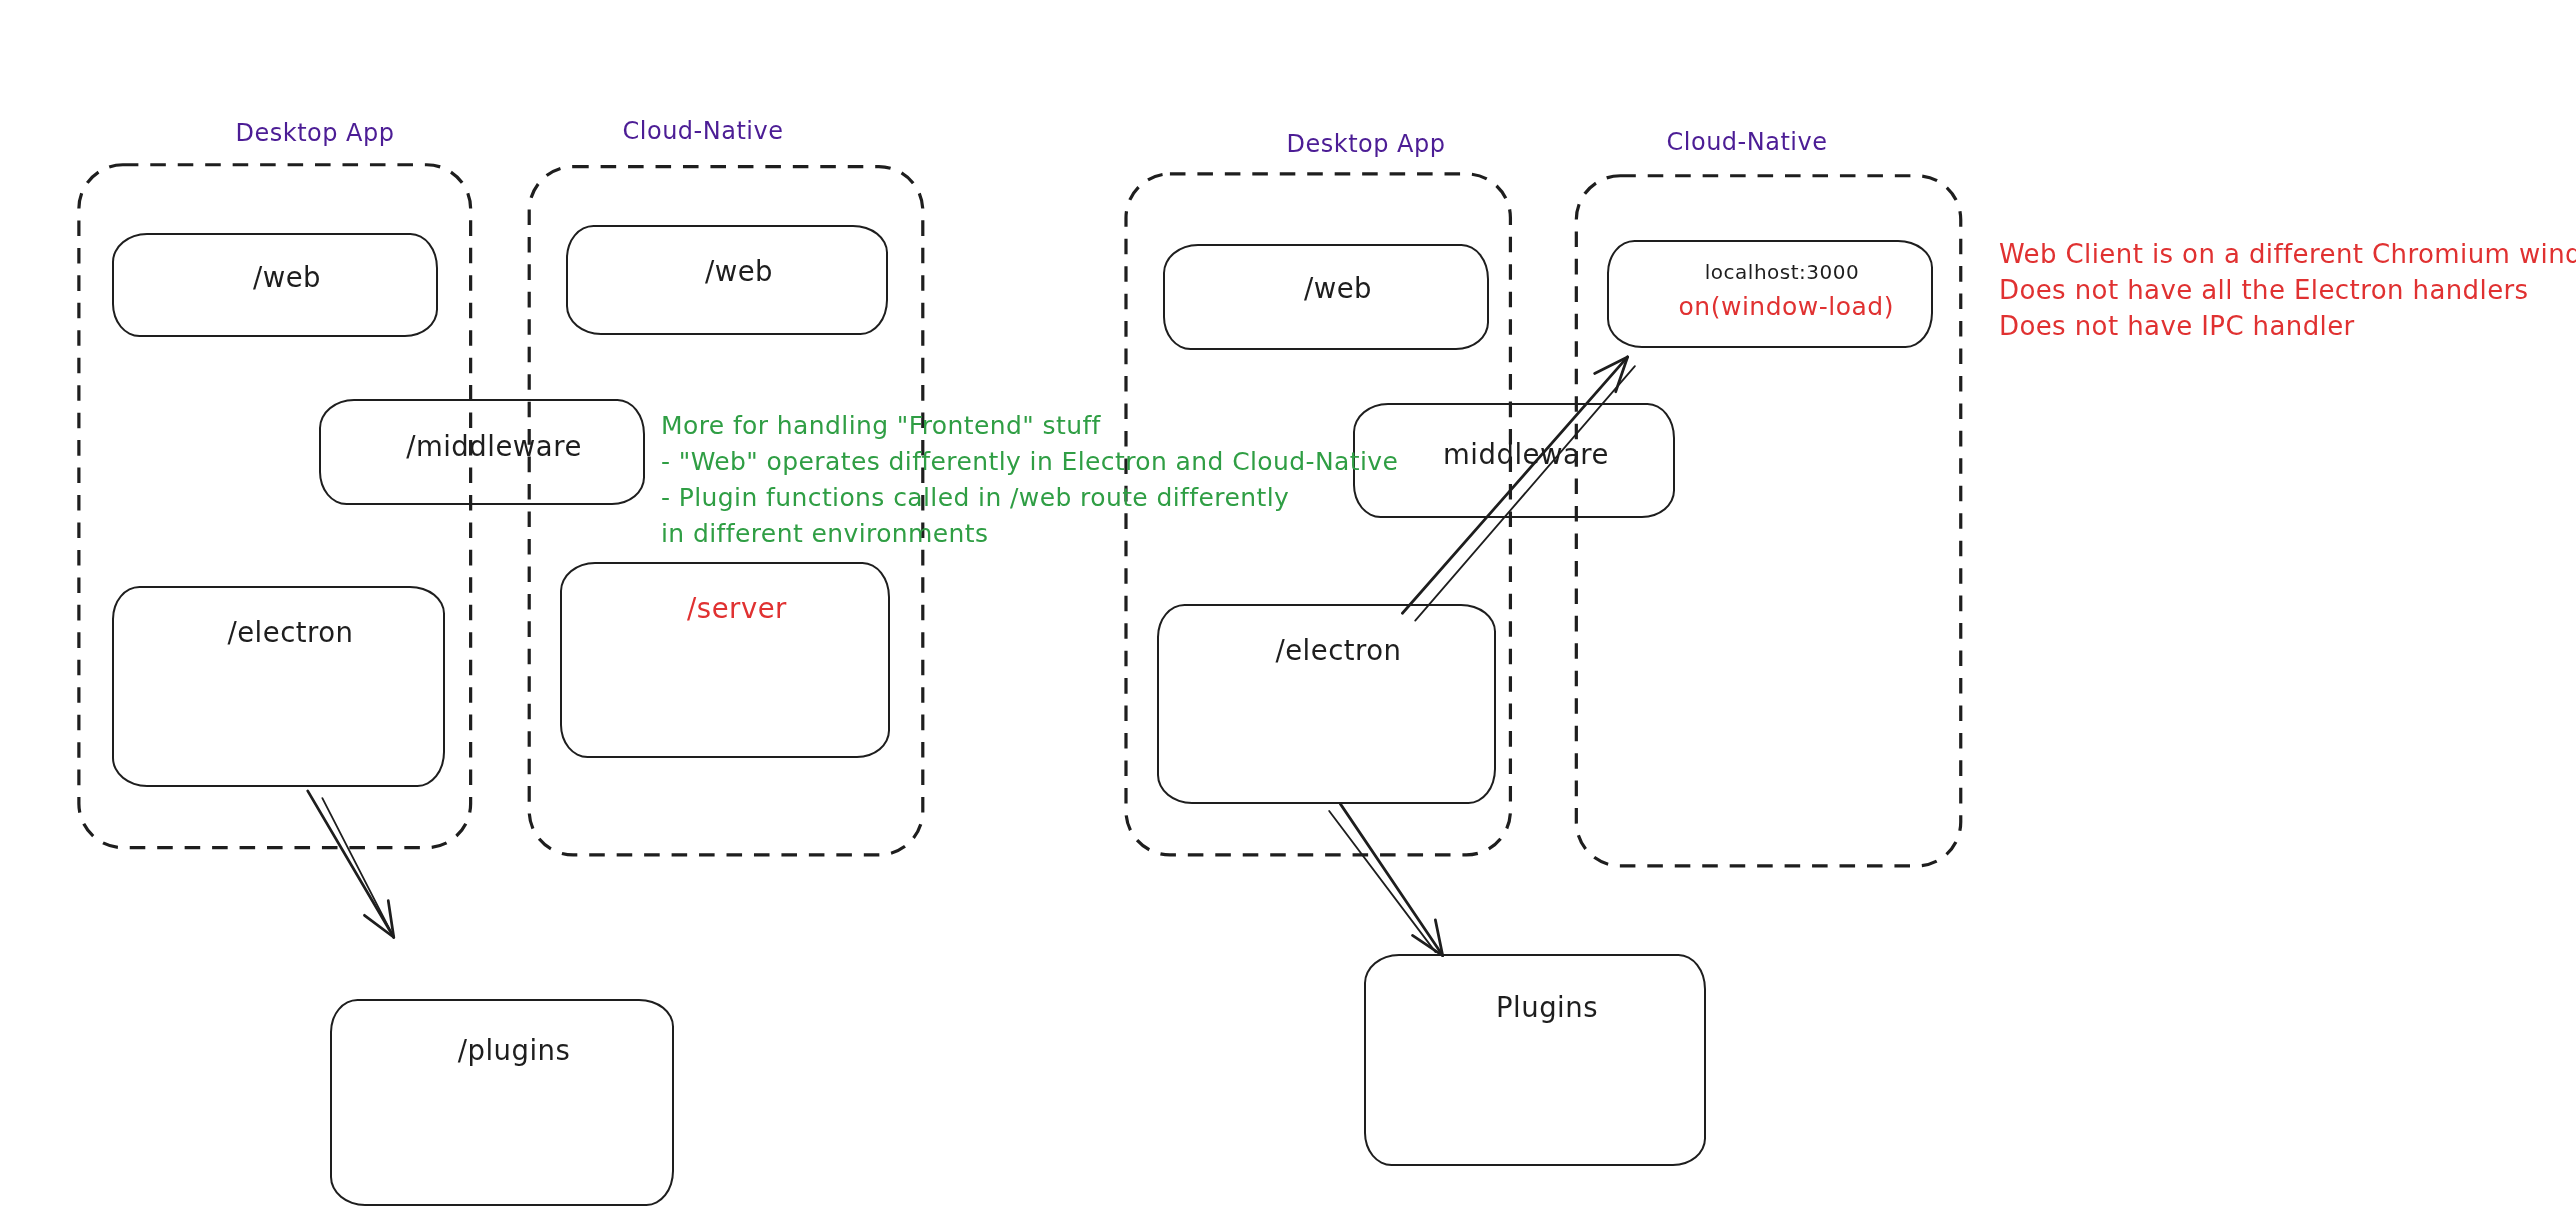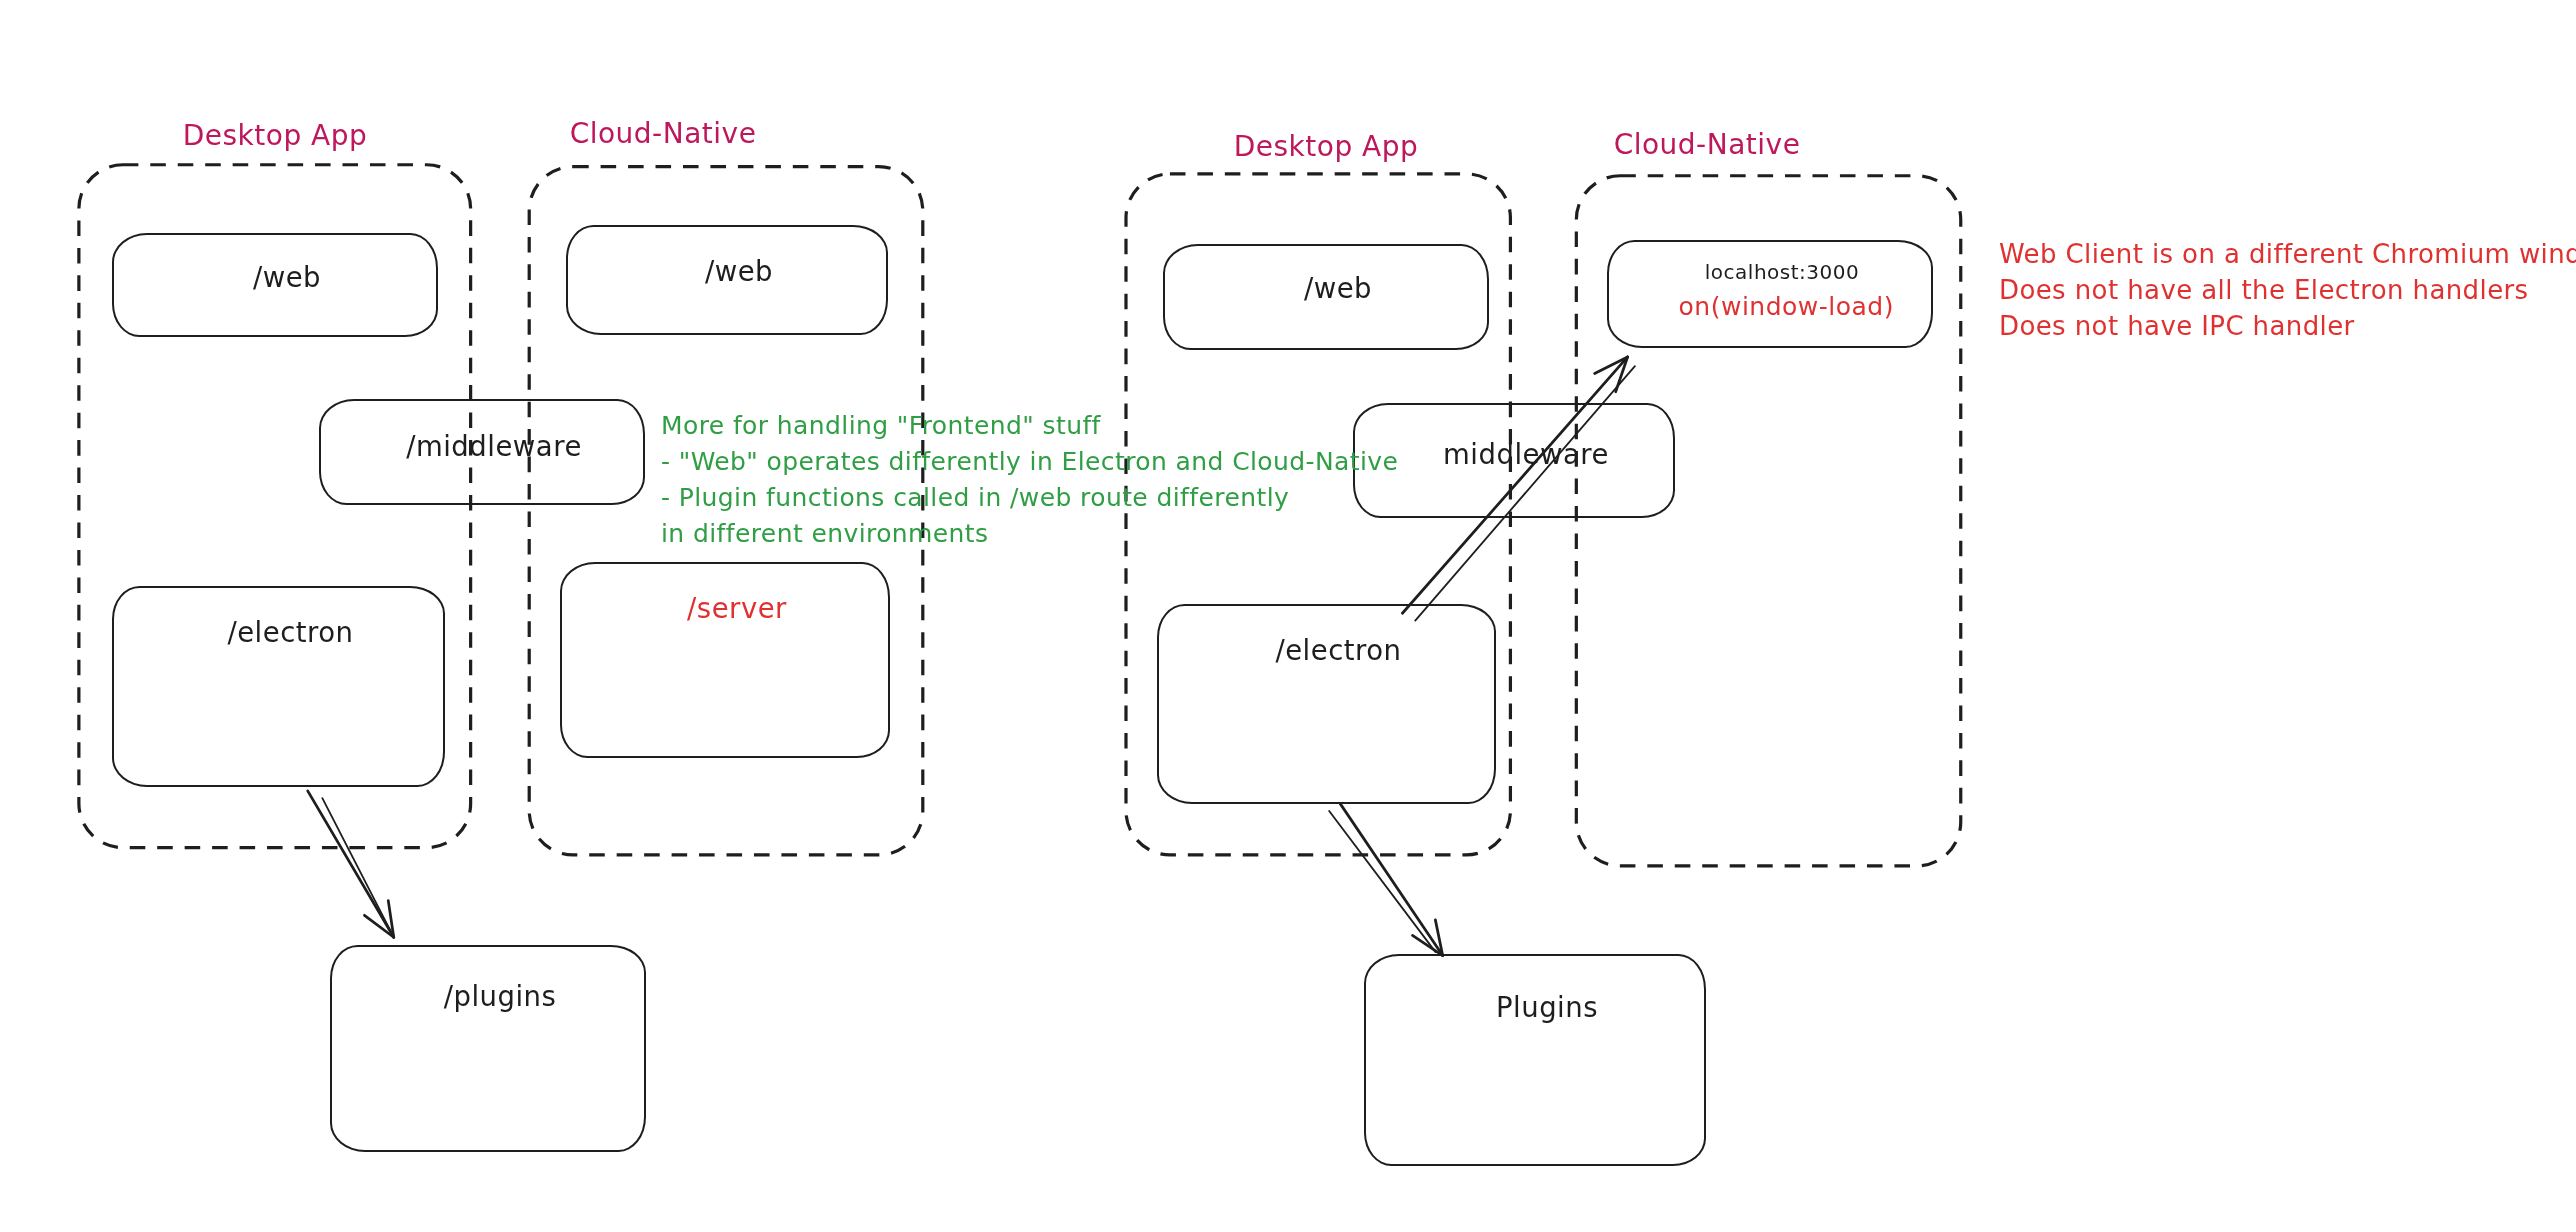--- a/index.html
+++ b/index.html
@@ -14,24 +14,25 @@
   }
   svg.layer {
     position: absolute;
     left: 0; top: 0;
     width: 2576px; height: 1232px;
     pointer-events: none;
   }
   .container-label {
     position: absolute;
     transform: translateX(-50%);
-    font-size: 28px;
+    font-size: 24px;
     letter-spacing: 0.5px;
     white-space: nowrap;
-    color: #be185d;
+    color: #4c1d95;
+    margin-left: 40px;
   }
   .box {
     position: absolute;
     border: 2.7px solid #1e1e1e;
     background: transparent;
     box-sizing: border-box;
     padding-left: 24px;
   }
   .r1 { border-radius: 35px 27.5px 33px 27.5px / 29px 35px 27.5px 33px; }
   .r2 { border-radius: 27.5px 35px 27.5px 35px / 33px 27.5px 35px 29px; }
@@ -83,21 +84,21 @@
   </div>
 
   <div class="box r2" style="left:112px; top:586px; width:333px; height:201px;">
     <div class="box-label" style="margin-top:27.5px;">/electron</div>
   </div>
 
   <div class="box r1" style="left:560px; top:562px; width:330px; height:196px;">
     <div class="box-label red-text" style="margin-top:27.5px;">/server</div>
   </div>
 
-  <div class="box r2" style="left:330px; top:945px; width:316px; height:207px;">
+  <div class="box r2" style="left:330px; top:999px; width:344px; height:207px;">
     <div class="box-label" style="margin-top:33px;">/plugins</div>
   </div>
 
   <div class="box r1" style="left:1163px; top:244px; width:326px; height:106px;">
     <div class="box-label" style="margin-top:26px;">/web</div>
   </div>
 
   <div class="box r2" style="left:1607px; top:240px; width:326px; height:108px;">
     <div class="localhost-line1">localhost:3000</div>
     <div class="localhost-line2 red-text">on(window-load)</div>

